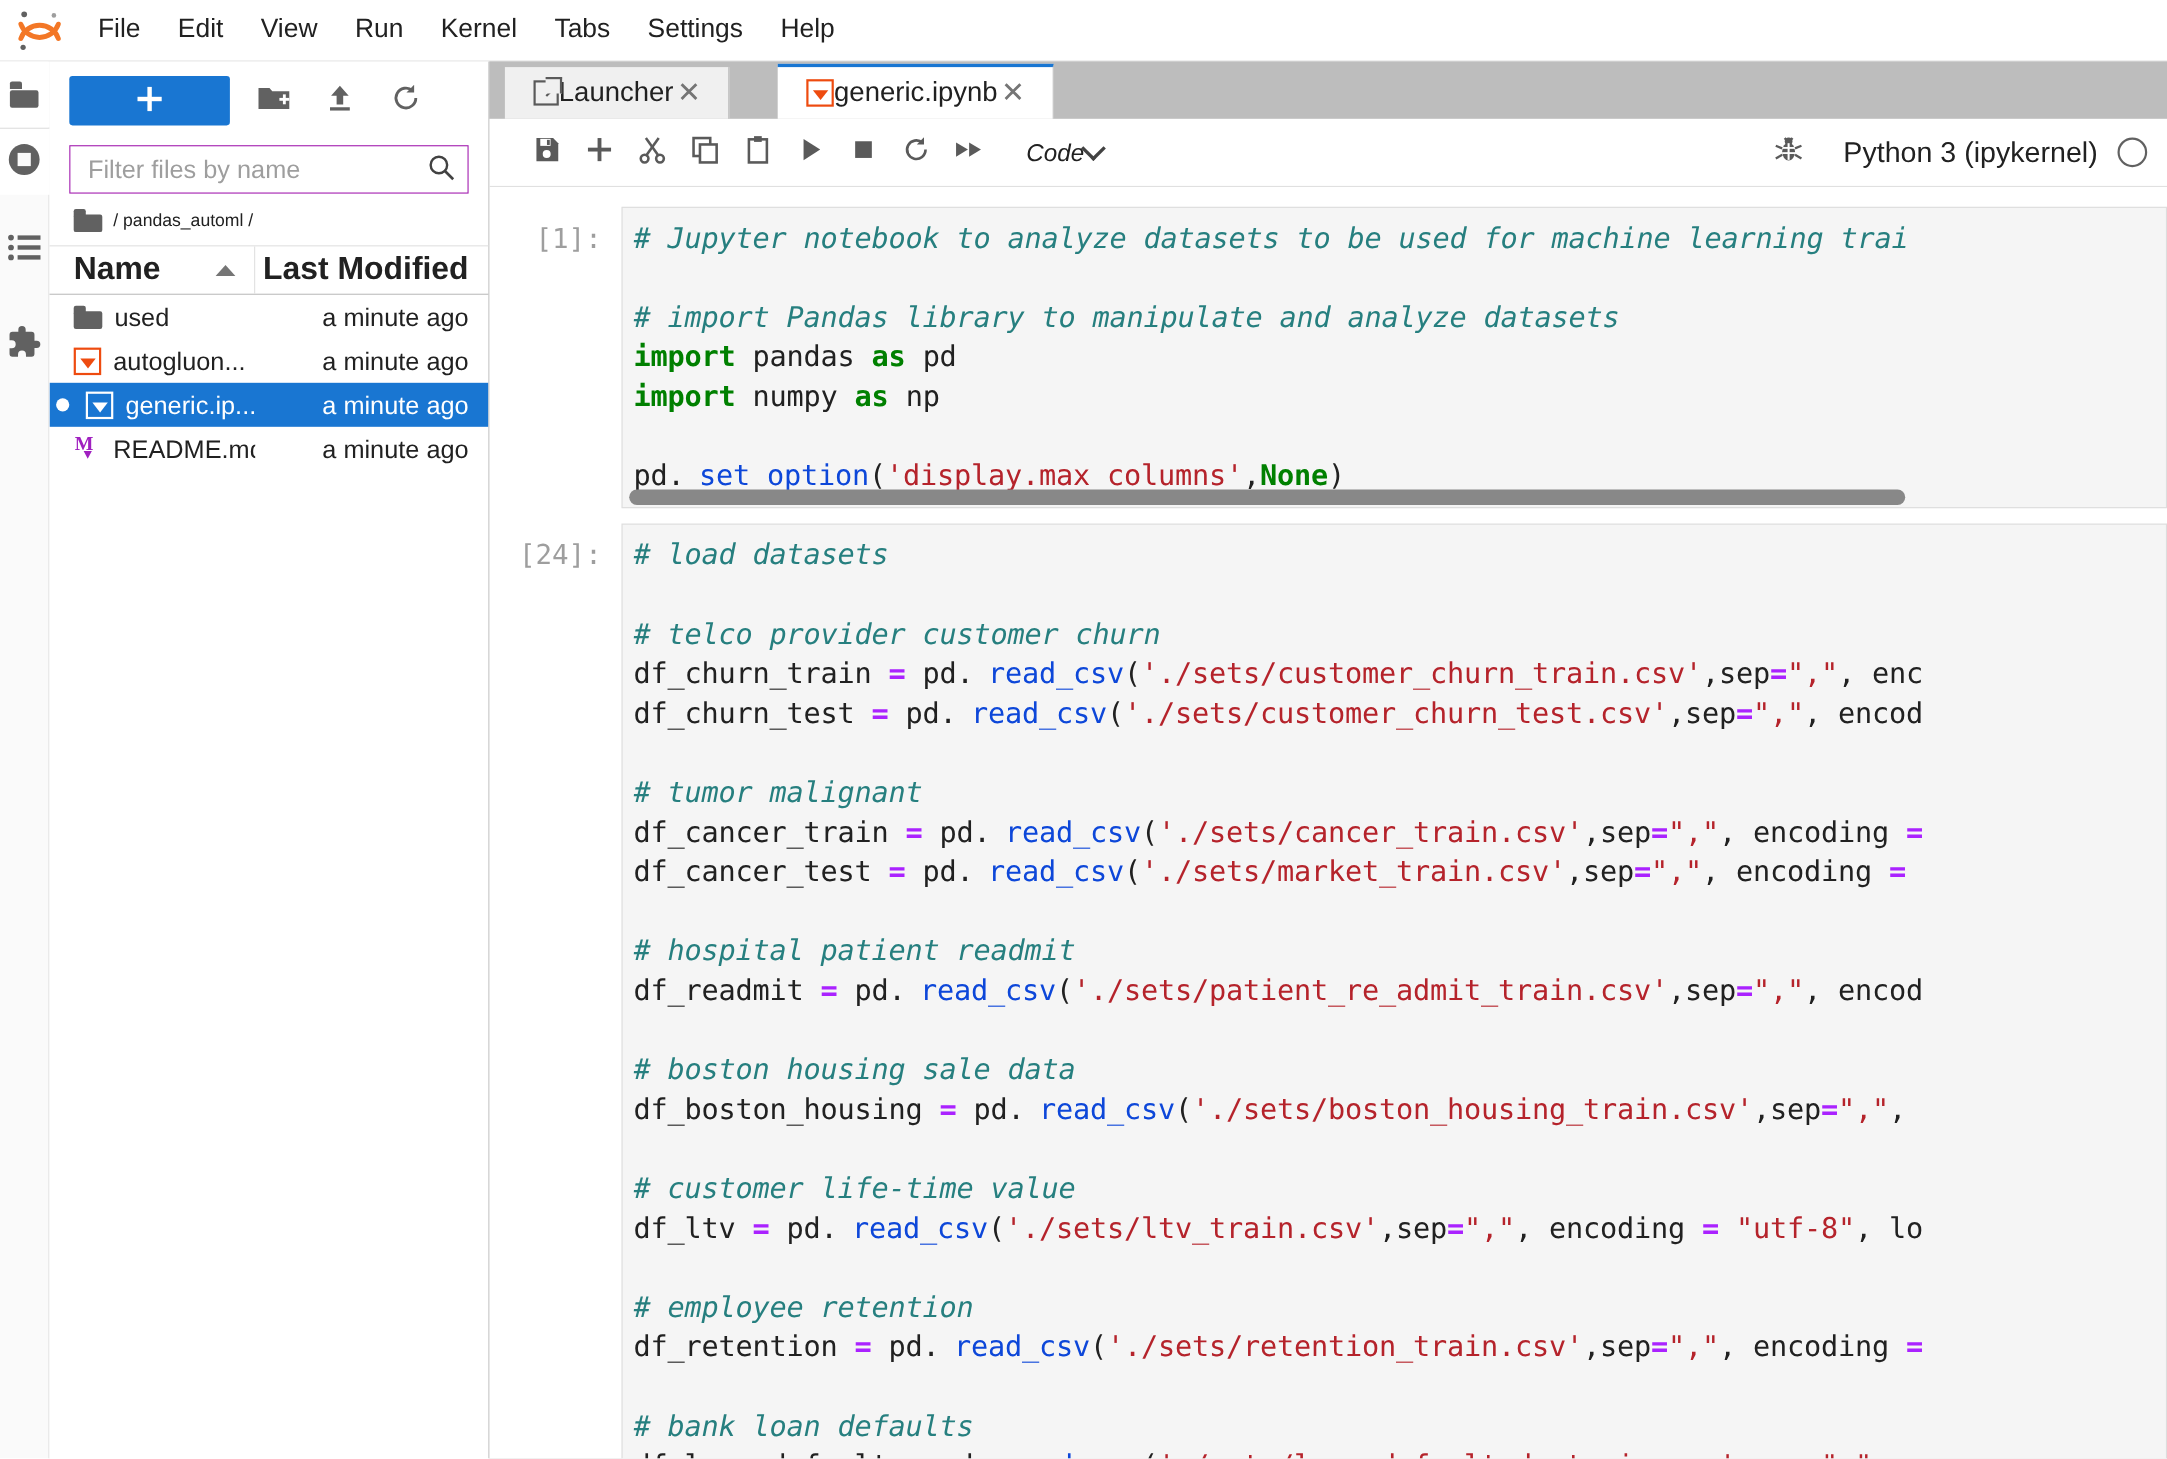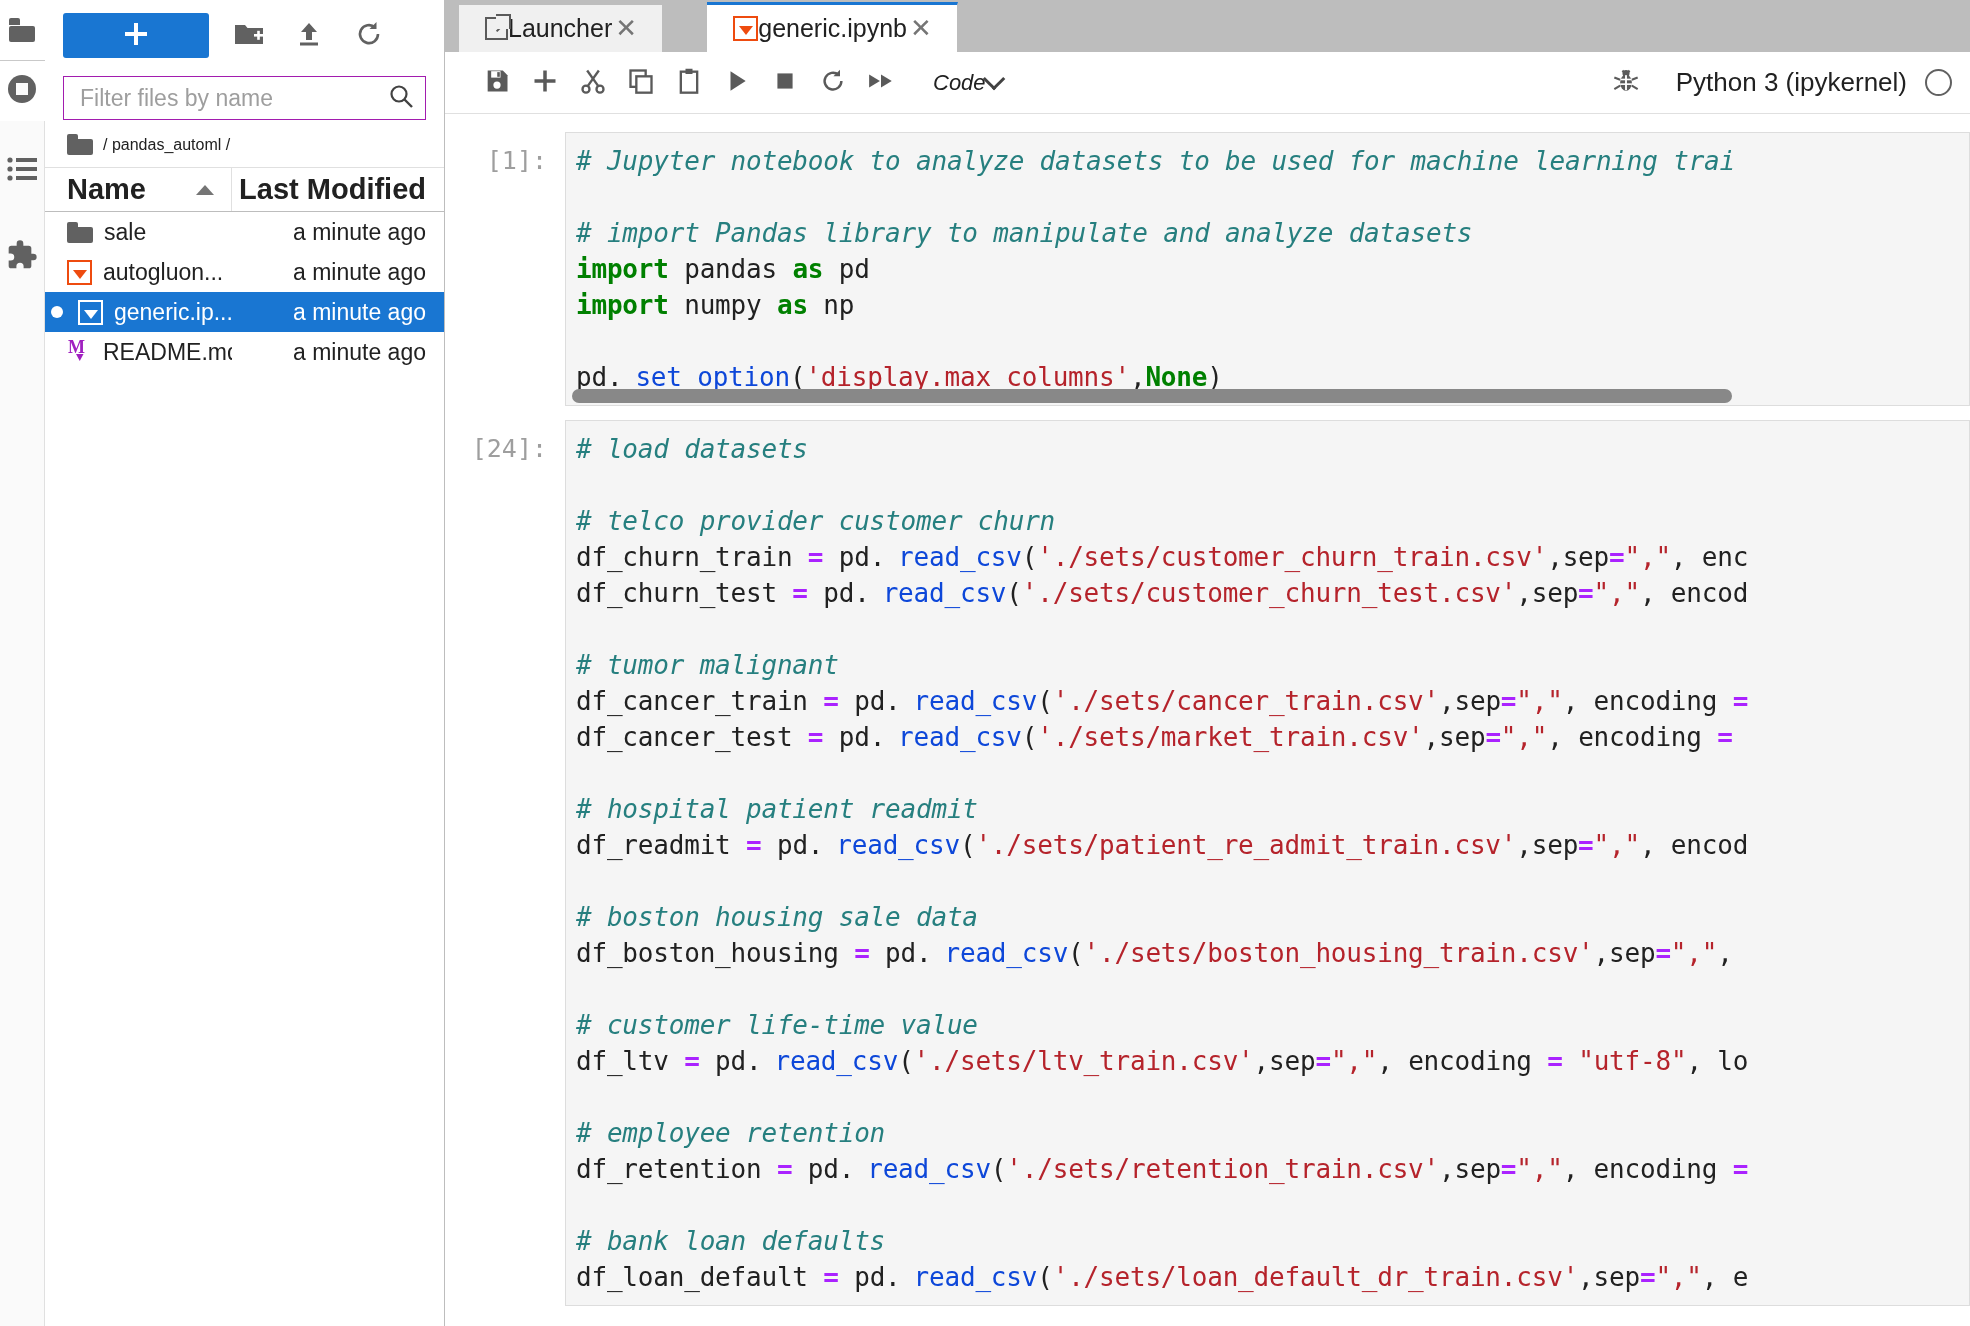--- a/index.html
+++ b/index.html
@@ -371,20 +371,39 @@
     border-radius: 7px;
     bottom: 2px;
     left: 6px;
   }
 </style>
 </head>
 <body>
 
 <div class="app">
 
+  <div class="menubar">
+    <div class="jp-logo">
+      <svg width="48" height="48" viewBox="0 0 48 48">
+        <circle cx="10" cy="9" r="2.6" fill="#616161"></circle>
+        <circle cx="37" cy="10" r="2.1" fill="#9e9e9e"></circle>
+        <circle cx="9" cy="39" r="2.4" fill="#616161"></circle>
+        <path d="M7,18 A18,18 0 0 0 41,18" fill="none" stroke="#f37726" stroke-width="4.5" stroke-linecap="round"></path>
+        <path d="M7,31 A18,18 0 0 1 41,31" fill="none" stroke="#f37726" stroke-width="4.5" stroke-linecap="round"></path>
+      </svg>
+    </div>
+    <div class="menu-item">File</div>
+    <div class="menu-item">Edit</div>
+    <div class="menu-item">View</div>
+    <div class="menu-item">Run</div>
+    <div class="menu-item">Kernel</div>
+    <div class="menu-item">Tabs</div>
+    <div class="menu-item">Settings</div>
+    <div class="menu-item">Help</div>
+  </div>
 
   <div class="bodyrow">
 
     <div class="activitybar">
       <div class="act-item" style="background:#fff;">
         <span class="ico-folder" style="width:30px;height:24px;">
             <b></b>
             <i></i>
           </span>
       </div>
@@ -482,21 +501,21 @@
         <div class="fb-h-mod">Last Modified</div>
       </div>
 
       <div class="fb-list">
         <div class="fb-row">
           <div class="fname">
             <span class="ico-folder">
                 <b></b>
                 <i></i>
               </span>
-            <span>sale</span>
+            <span>used</span>
           </div>
           <div class="fmod">a minute ago</div>
         </div>
 
         <div class="fb-row">
           <div class="fname">
             <span class="ico-nb"></span>
             <span>autogluon...</span>
           </div>
           <div class="fmod">a minute ago</div>

